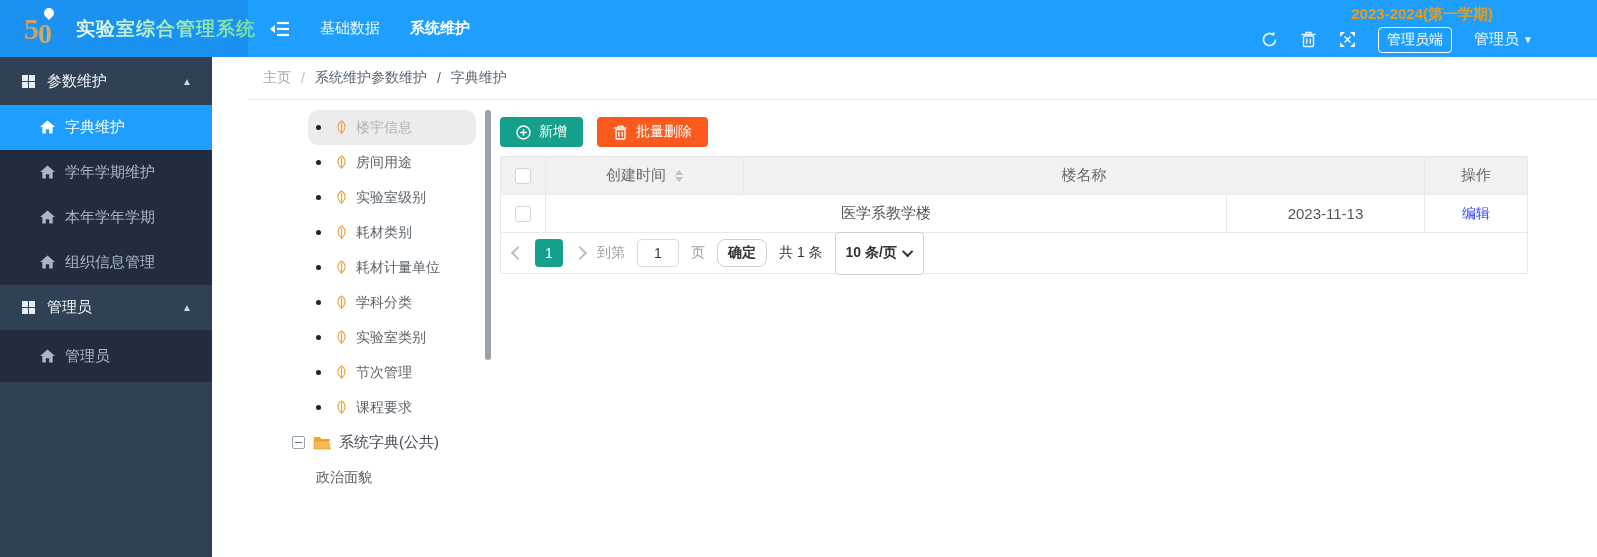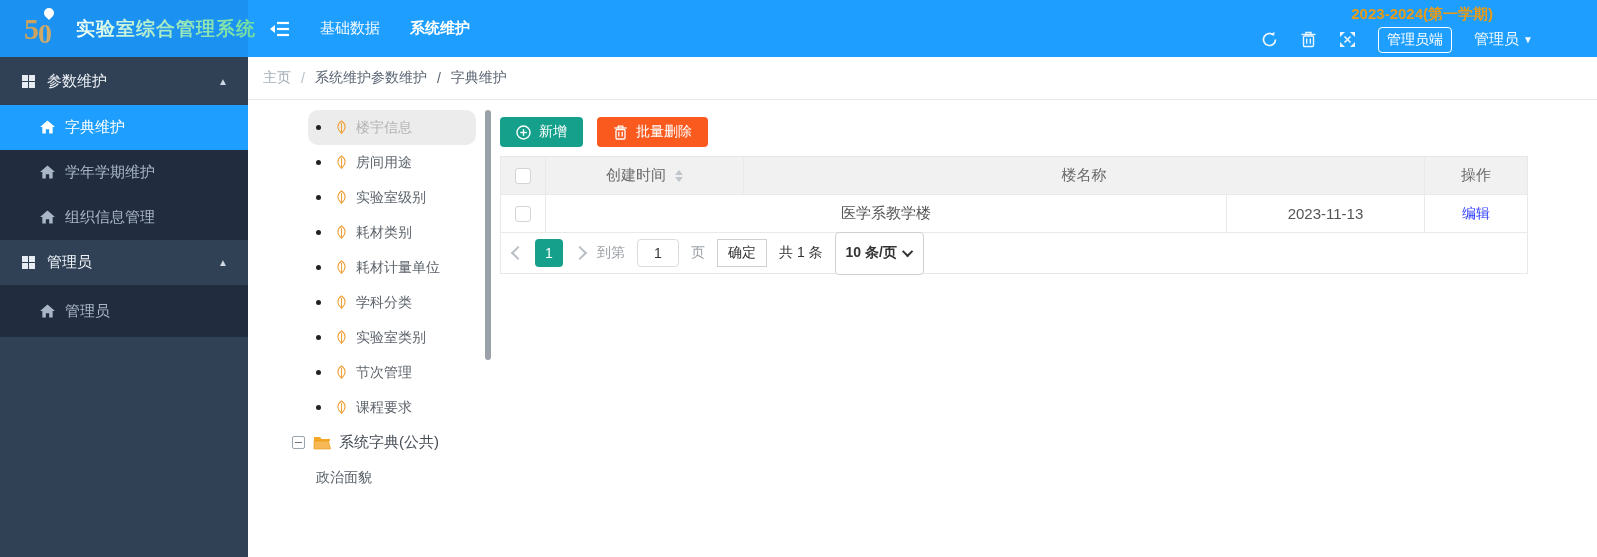--- a/index.html
+++ b/index.html
@@ -33,21 +33,21 @@
   .semester { font-size:15px; font-weight:bold; color:#e89b17; padding-right:40px; }
   .topbar-actions { display:flex; align-items:center; gap:22px; }
   .tb-icon { width:17px; height:17px; display:inline-flex; cursor:pointer; color:#eaf5ff; }
   .tb-icon svg { width:100%; height:100%; }
   .portal-badge { border:1px solid #fff; border-radius:4px; padding:3px 8px;
     font-size:14px; color:#fff; cursor:pointer; white-space:nowrap; }
   .user-menu { display:flex; align-items:center; gap:4px; font-size:15px; color:#f2f9ff; cursor:pointer; }
   .caret-down { font-size:10px; line-height:1; }
 
   
-  .sidebar { position:absolute; top:57px; left:0; width:248px; height:500px;
+  .sidebar { position:absolute; top:57px; left:0; width:212px; height:500px;
     background:#304156; }
   .menu-section-header { height:48px; display:flex; align-items:center; gap:12px;
     padding:0 20px 0 22px; color:#f0f4f8; font-size:15px; cursor:pointer; background:#304156; }
   .menu-section-header .grid-icon { width:13px; height:13px; display:grid;
     grid-template-columns:6px 6px; grid-template-rows:6px 6px; gap:1px; flex:none; }
   .menu-section-header .grid-icon i { background:#e7edf3; }
   .menu-section-header .sec-arrow { margin-left:auto; font-size:10px; color:#cfd8e3; }
   .submenu { background:#212d3f; }
   .submenu-item { height:45px; display:flex; align-items:center; gap:10px;
     padding-left:40px; font-size:15px; color:#a9b6c5; cursor:pointer; }
@@ -122,21 +122,21 @@
   .pg-chevron { width:10px; height:10px; border-left:2px solid #b9bec4; border-bottom:2px solid #b9bec4;
     cursor:pointer; flex:none; }
   .pg-prev { transform:rotate(45deg); }
   .pg-next { transform:rotate(-135deg); }
   .pg-page { min-width:28px; height:28px; background:#14a08b; color:#fff; border-radius:4px;
     display:flex; align-items:center; justify-content:center; font-size:14px; cursor:pointer; }
   .pg-text { font-size:14px; color:#9aa0a6; }
   .pg-input { width:42px; height:28px; border:1px solid #dcdcdc; border-radius:4px;
     text-align:center; font-size:14px; color:#333; font-family:inherit; }
   .pg-confirm { height:28px; padding:0 10px; background:#fff; border:1px solid #d0d0d0;
-    border-radius:0; font-size:14px; color:#333; font-weight:normal; cursor:pointer; font-family:inherit; }
+    border-radius:8px; font-size:14px; color:#333; font-weight:bold; cursor:pointer; font-family:inherit; }
   .pg-total { font-size:14px; color:#333; }
   .pg-select { height:43px; border:1px solid #d0d0d0; border-radius:4px; background:#fff;
     display:flex; align-items:center; gap:8px; padding:0 10px; font-size:14px; color:#333;
     cursor:pointer; font-weight:bold; }
   .pg-select .sel-caret { width:8px; height:8px; border-left:2px solid #333; border-bottom:2px solid #333;
     transform:rotate(-45deg) translateY(-2px); }
 </style>
 </head>
 <body>
 
@@ -222,20 +222,28 @@
         </span>
         <span>字典维护</span>
       </div>
       <div class="submenu-item">
         <span class="home-icon">
           <svg viewBox="0 0 16 15" fill="currentColor">
               <path d="M8 0 L16 7 H13.5 V14 H9.8 V9.3 H6.2 V14 H2.5 V7 H0 Z"></path>
             </svg>
         </span>
         <span>学年学期维护</span>
+      </div>
+      <div class="submenu-item">
+        <span class="home-icon">
+          <svg viewBox="0 0 16 15" fill="currentColor">
+              <path d="M8 0 L16 7 H13.5 V14 H9.8 V9.3 H6.2 V14 H2.5 V7 H0 Z"></path>
+            </svg>
+        </span>
+        <span>本年学年学期</span>
       </div>
       <div class="submenu-item">
         <span class="home-icon">
           <svg viewBox="0 0 16 15" fill="currentColor">
               <path d="M8 0 L16 7 H13.5 V14 H9.8 V9.3 H6.2 V14 H2.5 V7 H0 Z"></path>
             </svg>
         </span>
         <span>组织信息管理</span>
       </div>
     </div>

